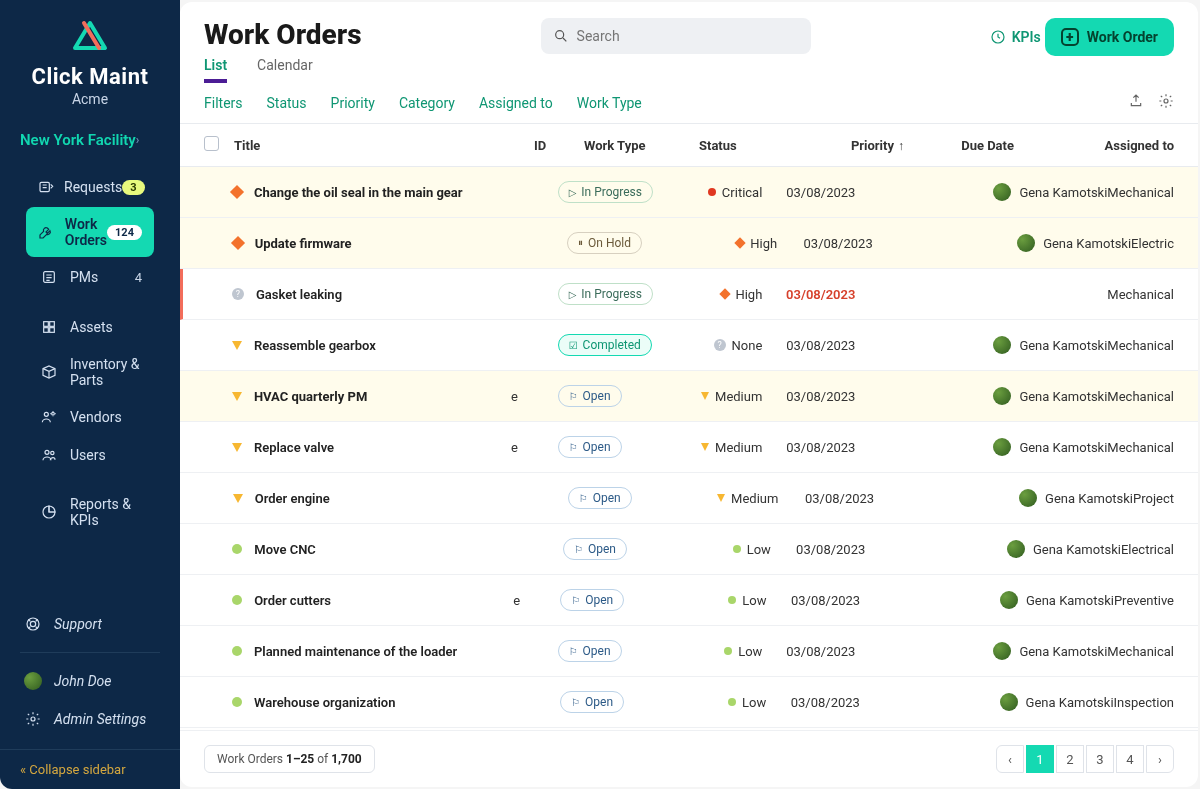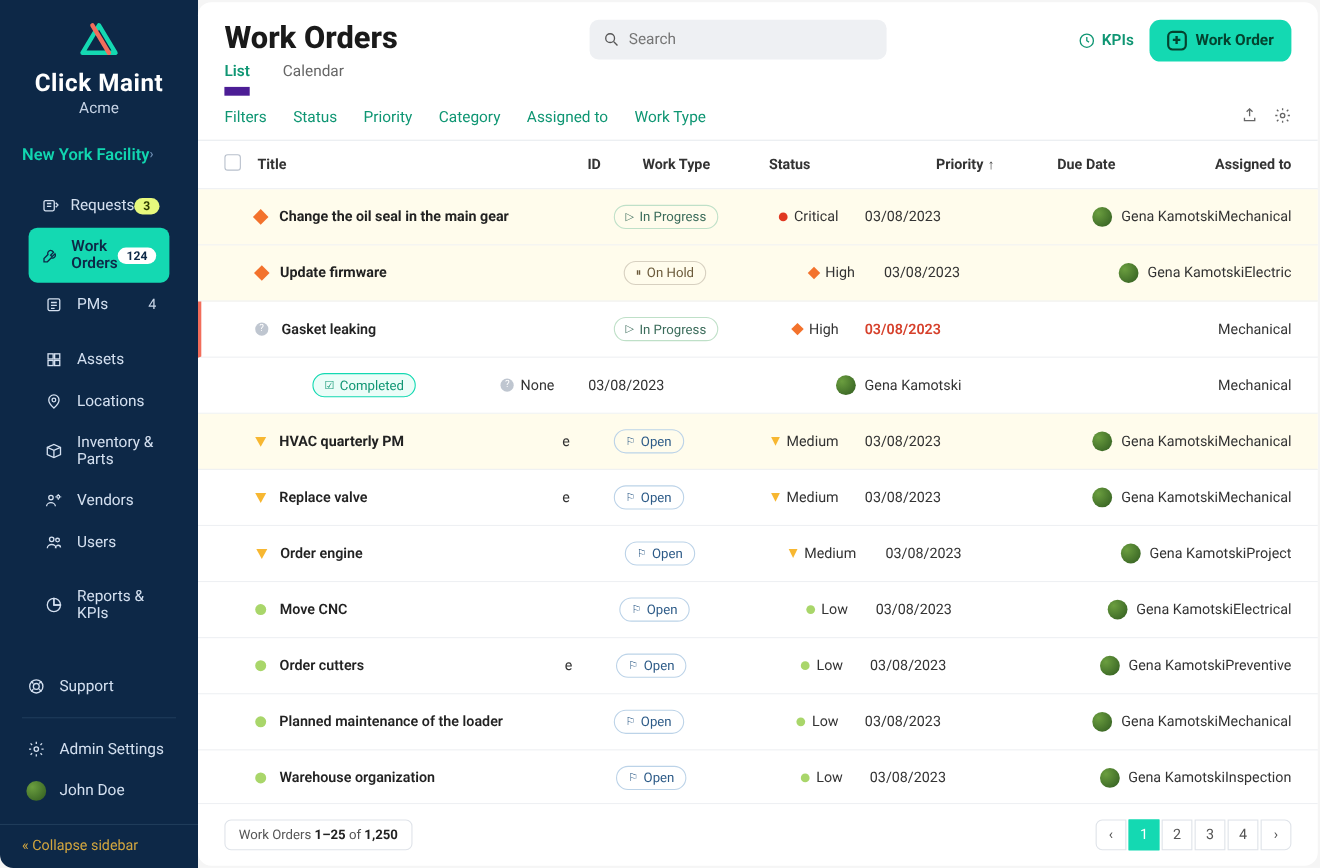--- a/index.html
+++ b/index.html
@@ -15,36 +15,36 @@
 .facility .chev { color: #6b8bb0; font-size: 12px; }
 .nav { padding: 6px 26px; flex: 1; }
 .nav-item { display: flex; align-items: center; padding: 9px 12px; border-radius: 8px; font-size: 14px; color: #d4e0f0; cursor: pointer; margin-bottom: 2px; }
 .nav-item.active { background: #14d9b2; color: #0d2847; font-weight: 600; }
 .nav-item .nav-icon { width: 22px; height: 18px; margin-right: 10px; display: inline-flex; align-items: center; justify-content: center; }
 .nav-item .nav-label { flex: 1; }
 .nav-item .badge { background: #e7f97d; color: #2b3a00; font-size: 11px; font-weight: 700; padding: 1px 8px; border-radius: 10px; }
 .nav-item.active .badge { background: #fff; color: #0d2847; }
 .nav-item .count-plain { color: #c7d4e6; font-size: 13px; }
 .nav-sep { height: 1px; background: #1f3c5a; margin: 10px 10px; }
-.bottom-area { padding: 10px; }
+.bottom-area { padding: 10px; font-style: italic; }
 .collapse-bar { padding: 12px 20px; font-size: 13px; color: #d4a73f; border-top: 1px solid #1f3c5a; cursor: pointer; }
 
 
 .main { flex: 1; background: #fff; border-radius: 12px; margin: 2px 2px 2px 0; display: flex; flex-direction: column; height: calc(100% - 4px); overflow: hidden; }
 .topbar { padding: 16px 24px 0; display: flex; align-items: flex-start; gap: 20px; }
 .title-block { }
 .page-title { font-size: 28px; font-weight: 800; color: #1a1a1a; }
 .tabs { display: flex; gap: 30px; margin-top: 6px; }
 .tab { font-size: 14px; color: #666; padding-bottom: 6px; cursor: pointer; }
-.tab.active { color: #0f9673; font-weight: 600; border-bottom: 8px solid #4c1d95; }
+.tab.active { color: #0f9673; font-weight: 600; border-bottom: 4px solid #4c1d95; }
 .search-wrap { flex: 1; display: flex; justify-content: center; }
 .search { width: 270px; background: #eef0f3; border: none; border-radius: 8px; padding: 10px 14px 10px 36px; font-size: 14px; color: #666; }
 .search-box { position: relative; }
 .search-icon { position: absolute; left: 12px; top: 10px; color: #555; }
-.top-actions { display: flex; gap: 14px; }
+.top-actions { display: flex; gap: 4px; }
 .kpis { color: #0f9673; font-weight: 600; font-size: 14px; display: flex; align-items: center; gap: 6px; cursor: pointer; }
 .new-btn { background: #14d9b2; color: #04432f; font-weight: 700; font-size: 14px; padding: 10px 16px; border: none; border-radius: 10px; display: flex; align-items: center; gap: 8px; cursor: pointer; }
 .new-btn .plus { width: 18px; height: 18px; border: 2px solid #04432f; border-radius: 5px; display: inline-flex; align-items: center; justify-content: center; font-weight: 900; line-height: 1; }
 
 .filter-row { padding: 10px 24px; display: flex; align-items: center; gap: 24px; border-bottom: 1px solid #e8ebef; }
 .filter-link { color: #0f9673; font-size: 14px; cursor: pointer; }
 .filter-spacer { flex: 1; }
 .filter-actions { display: flex; gap: 14px; color: #666; }
 .icon-btn { cursor: pointer; }
 
@@ -162,30 +162,20 @@
             <rect x="4" y="13" width="7" height="7"></rect>
             <rect x="13" y="13" width="7" height="7"></rect>
           </svg>
         </span>
     <span class="nav-label">Assets</span>
 
     </div>
       <div class="nav-item">
         <span class="nav-icon">
           <svg class="i" viewBox="0 0 24 24">
-            <path d="M12 21s-7-6-7-11a7 7 0 0 1 14 0c0 5-7 11-7 11z"></path>
-            <circle cx="12" cy="10" r="2.5"></circle>
-          </svg>
-        </span>
-    <span class="nav-label">Locations</span>
-
-    </div>
-      <div class="nav-item">
-        <span class="nav-icon">
-          <svg class="i" viewBox="0 0 24 24">
             <path d="M3 7l9-4 9 4v10l-9 4-9-4z"></path>
             <path d="M3 7l9 4 9-4M12 11v10"></path>
           </svg>
         </span>
     <span class="nav-label">Inventory &amp; Parts</span>
 
     </div>
       <div class="nav-item">
         <span class="nav-icon">
           <svg class="i" viewBox="0 0 24 24">
@@ -229,32 +219,32 @@
             <circle cx="12" cy="12" r="9"></circle>
             <circle cx="12" cy="12" r="4"></circle>
             <path d="M5 5l3 3M16 16l3 3M19 5l-3 3M8 16l-3 3"></path>
           </svg>
         </span>
     <span class="nav-label">Support</span>
       </div>
       <div class="nav-sep"></div>
       <div class="nav-item">
         <span class="nav-icon">
+          <span class="avatar"></span>
+        </span>
+    <span class="nav-label">John Doe</span>
+      </div>
+      <div class="nav-item">
+        <span class="nav-icon">
           <svg class="i" viewBox="0 0 24 24">
             <circle cx="12" cy="12" r="3"></circle>
             <path d="M12 2v3M12 19v3M4.2 4.2l2.1 2.1M17.7 17.7l2.1 2.1M2 12h3M19 12h3M4.2 19.8l2.1-2.1M17.7 6.3l2.1-2.1"></path>
           </svg>
         </span>
     <span class="nav-label">Admin Settings</span>
-      </div>
-      <div class="nav-item">
-        <span class="nav-icon">
-          <span class="avatar"></span>
-        </span>
-    <span class="nav-label">John Doe</span>
       </div>
     </div>
 
   <div class="collapse-bar">
     <span>« </span>
     <span>Collapse sidebar</span>
   </div>
 </div>
 
 <div class="main">
@@ -397,20 +387,24 @@
     </div>
     <div class="col-priority date-red" style="text-align:right">03/08/2023</div>
     <div class="col-date"></div>
     <div class="col-assigned assignee">
       
     </div>
     <div class="col-cat cat">Mechanical</div>
   </div>
         <div class="row">
     <div class="col-check"></div>
+    <div class="col-title">
+      <span class="prio-dot medium"></span>
+      <span class="row-title">Reassemble gearbox</span>
+    </div>
     <div class="col-id"></div>
     <div class="col-type">
       <span class="status-pill completed">
         <span class="st-icon">☑</span>
         <span>Completed</span>
       </span>
     </div>
     <div class="col-status prio-cell">
       <span class="prio-gray-q">?</span>
       <span>None</span>
@@ -596,21 +590,21 @@
       <span class="avatar"></span>
             <span>Gena Kamotski</span>
     </div>
     <div class="col-cat cat">Inspection</div>
   </div>
       </div>
   </div>
 
   <div class="footer">
     <div class="page-info">
-      <span>Work Orders </span><b>1–25</b><span> of </span><b>1,250</b>
+      <span>Work Orders </span><b>1–25</b><span> of </span><b>1,700</b>
     </div>
     <div class="pager" id="pager">
         <div class="pg">‹</div>
         <div class="pg active">1</div>
         <div class="pg">2</div>
         <div class="pg">3</div>
         <div class="pg">4</div>
         <div class="pg">›</div>
       </div>
   </div>

